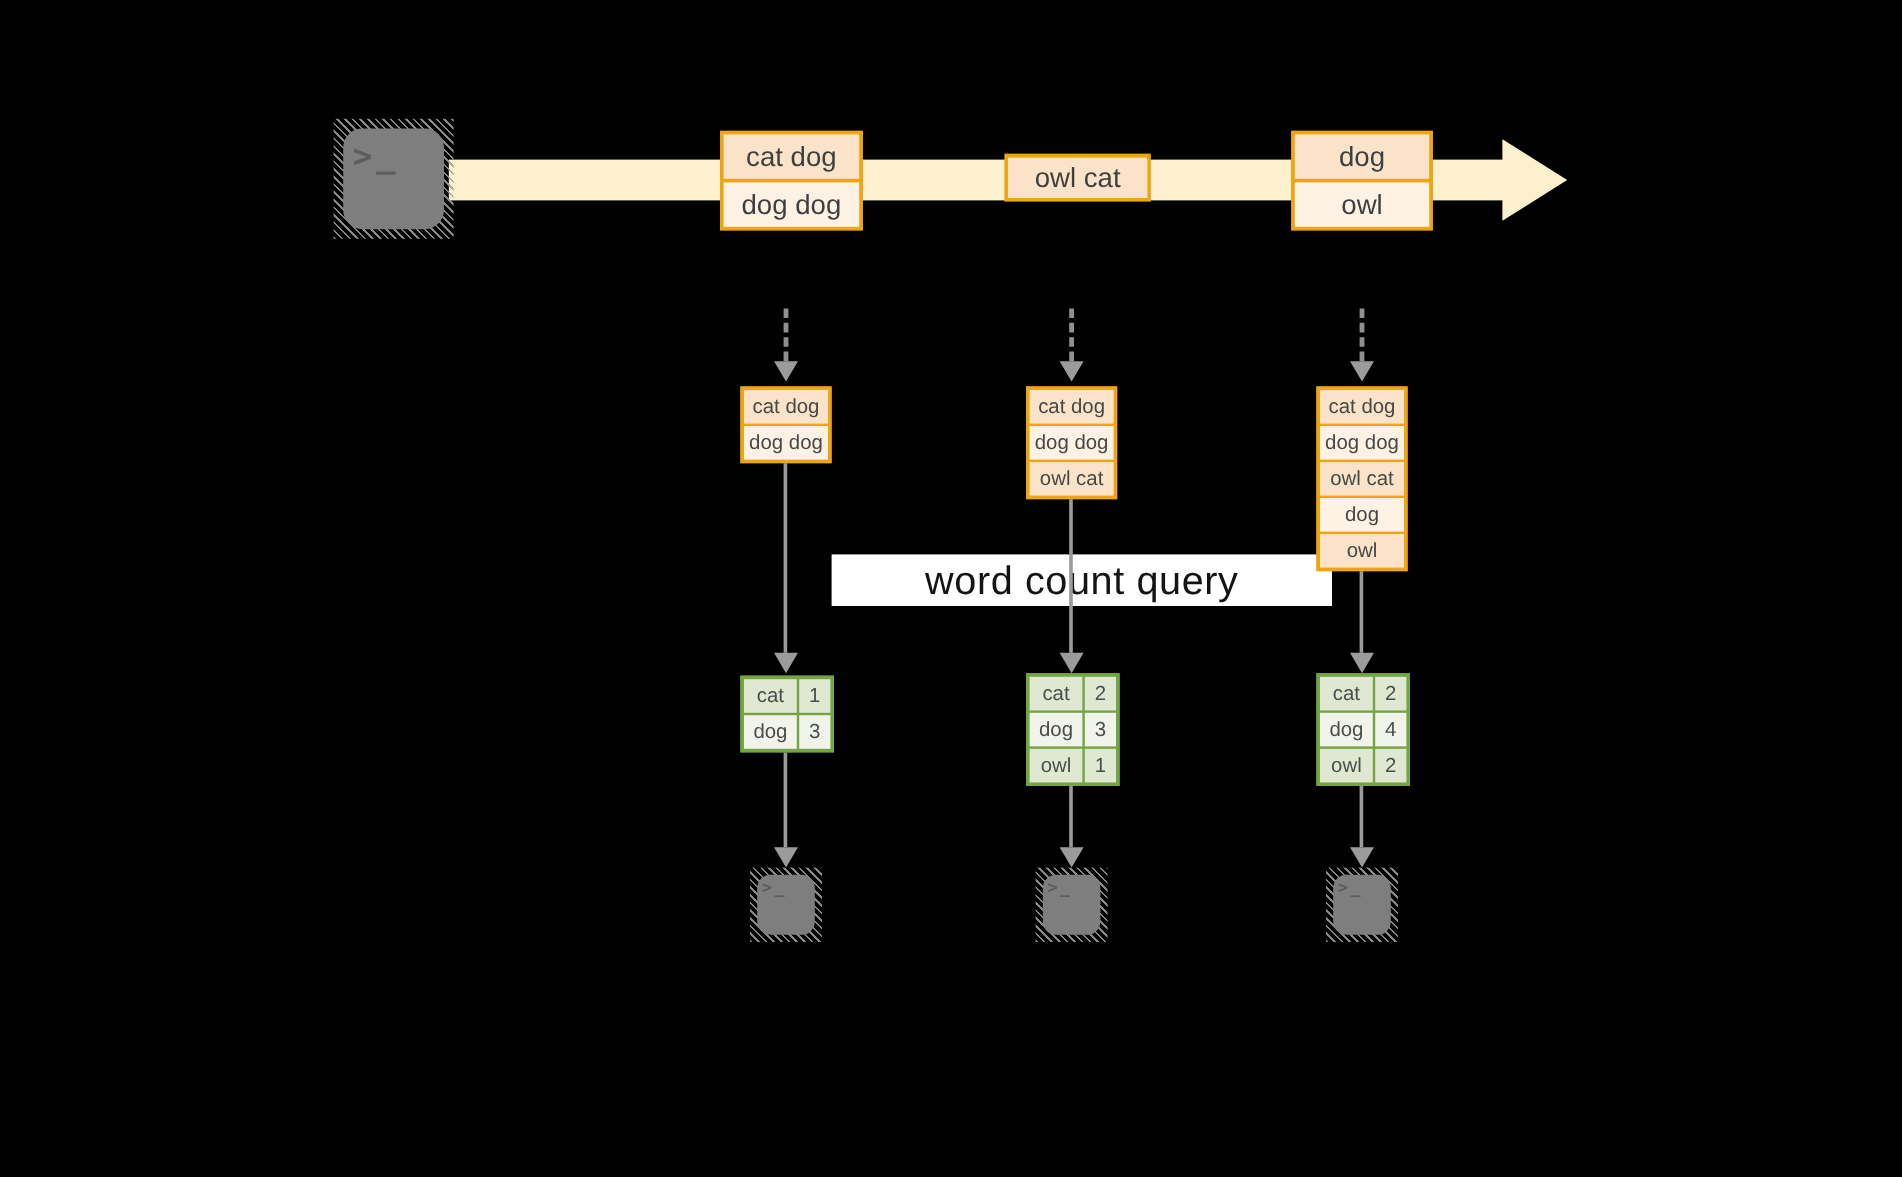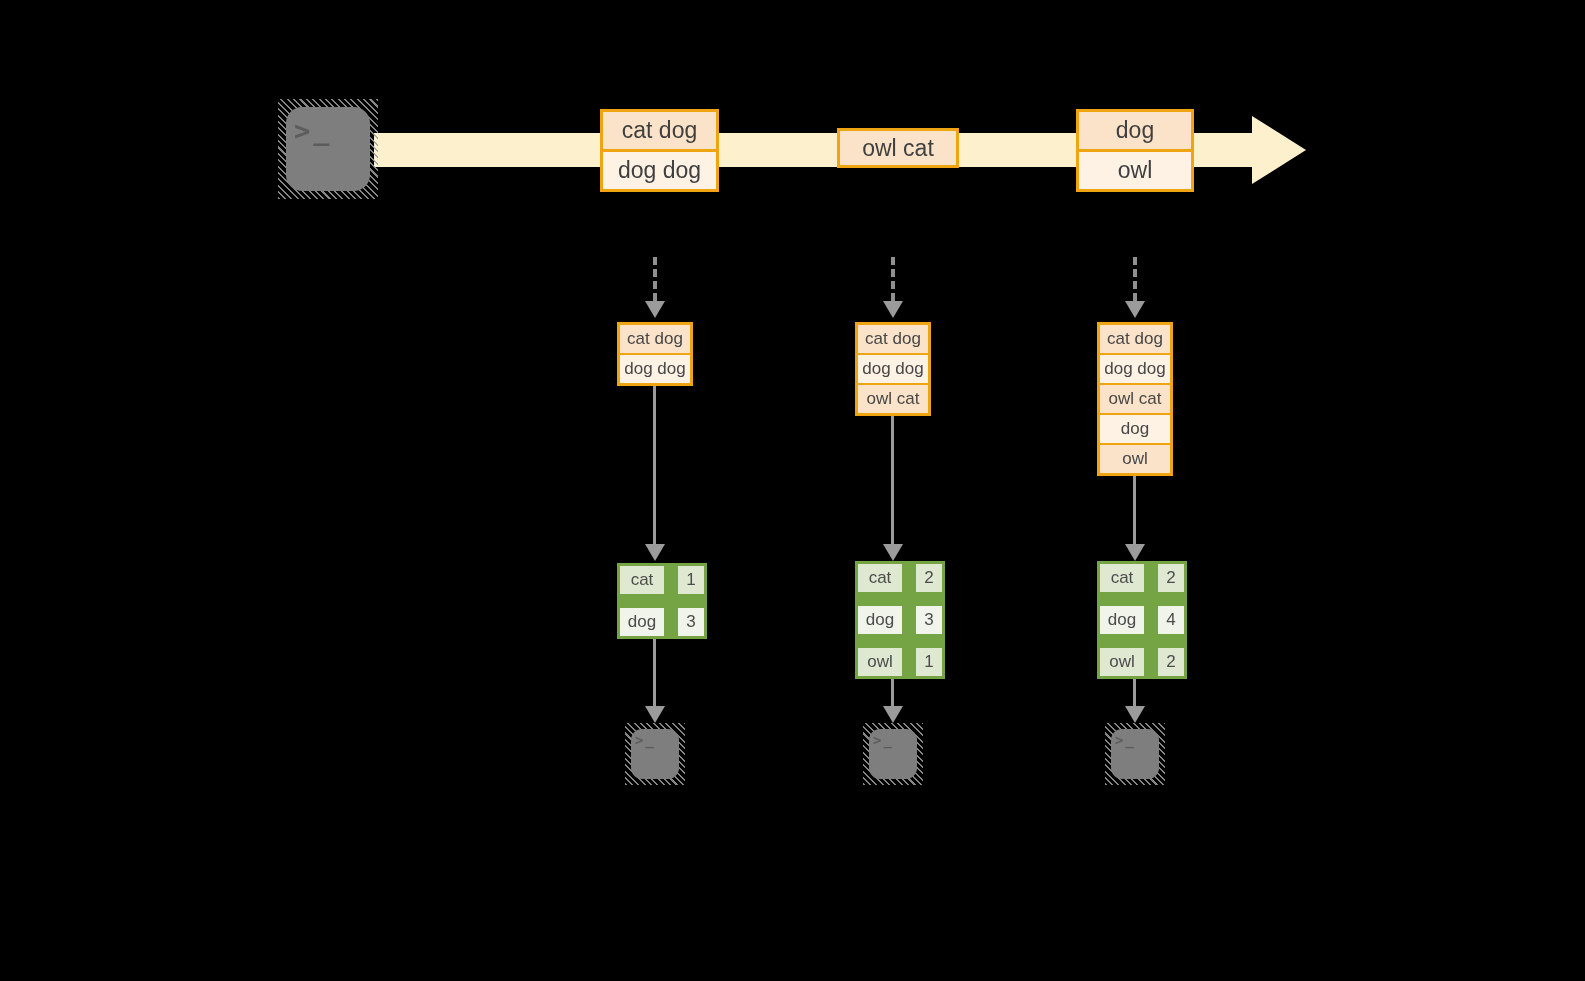--- a/index.html
+++ b/index.html
@@ -70,21 +70,21 @@
   .query-band span{
     font-size:33px;font-weight:300;color:#141414;letter-spacing:0.5px;
   }
   
   .vline{
     position:absolute;width:3px;background:#9b9b9b;z-index:2;
   }
   
   .gtable{
     position:absolute;z-index:3;
-    display:grid;grid-template-columns:44px 26px;gap:14px;
+    display:grid;grid-template-columns:44px 26px;gap:2px;
     background:#75a445;border:3px solid #75a445;
   }
   .gtable .gcell{
     height:28px;display:flex;align-items:center;justify-content:center;
     font-size:17px;color:#4c4c4c;background:#f0f4ea;
   }
   .gtable .gcell.dark{background:#dfe9d2;}
   #gtable-1{left:617px;top:563px;}
   #gtable-2{left:855px;top:561px;}
   #gtable-3{left:1097px;top:561px;}
@@ -156,20 +156,23 @@
     <div class="scell">owl cat</div>
   </div>
   <div class="stack" id="stack-3">
     <div class="scell">cat dog</div>
     <div class="scell">dog dog</div>
     <div class="scell">owl cat</div>
     <div class="scell">dog</div>
     <div class="scell">owl</div>
   </div>
 
+  <div class="query-band">
+    <span>word count query</span>
+  </div>
 
   <div class="vline" style="left:653px;top:386px;height:158px;"></div>
   <div class="arrow-head" style="left:645px;top:544px;"></div>
   <div class="vline" style="left:891px;top:416px;height:128px;"></div>
   <div class="arrow-head" style="left:883px;top:544px;"></div>
   <div class="vline" style="left:1133px;top:476px;height:68px;"></div>
   <div class="arrow-head" style="left:1125px;top:544px;"></div>
 
   <div class="gtable" id="gtable-1">
     <div class="gcell dark">cat</div>

